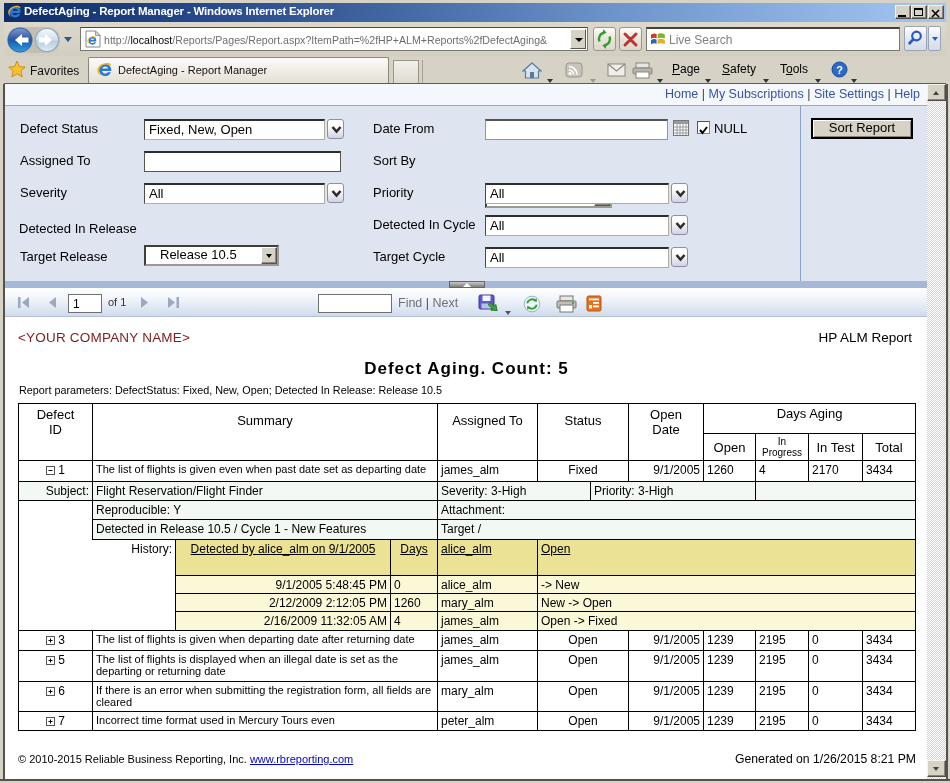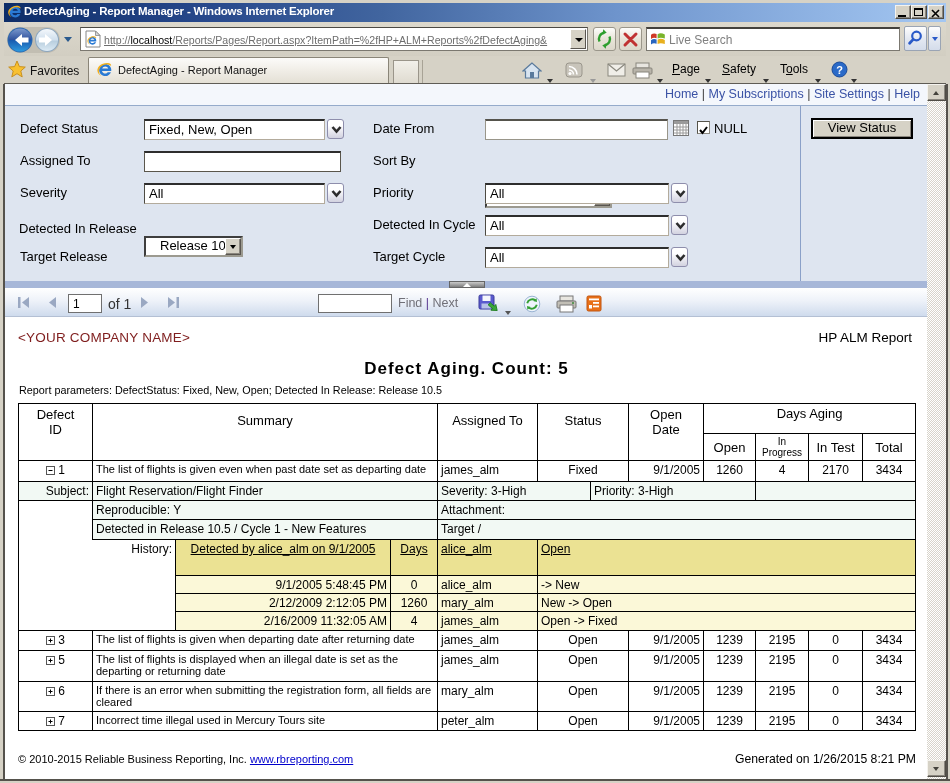--- a/index.html
+++ b/index.html
@@ -14,21 +14,21 @@
 
 #titlebar { left:4px; top:3px; width:942px; height:19px;
   background:linear-gradient(to right,#0d2d68 0%, #28498c 22%, #41659f 40%, #6e94cc 65%, #a4c7f2 100%); }
 #title-text { left:24px; top:5px; font-size:11.5px; font-weight:bold; color:#fff; letter-spacing:-0.2px; }
 .winbtn { top:5px; width:16px; height:14px; background:#d6d2c6; border:1px solid; border-color:#f5f3ee #504d46 #504d46 #f5f3ee; box-shadow:inset -1px -1px 0 #8a867e; }
 
 
 #navbar { left:4px; top:22px; width:942px; height:34px; background:linear-gradient(#dcd8cc,#d2cec2); }
 .navcirc { top:26px; }
 #addrfield { left:80px; top:27px; width:508px; height:24px; background:#fff; border:1px solid #7b7870; border-top-color:#4c4a44; }
-#addr-url { left:104px; top:34px; width:464px; overflow:hidden; font-size:10.6px; letter-spacing:0; color:#6e6e6e; white-space:nowrap;text-decoration:underline; }
+#addr-url { left:104px; top:34px; width:464px; overflow:hidden; font-size:10.6px; letter-spacing:0; color:#6e6e6e; white-space:nowrap; }
 #addr-drop { left:570px; top:29px; width:16px; height:20px; background:#d6d2c6; border:1px solid; border-color:#fff #5a5650 #5a5650 #fff; }
 .navbtn { top:27px; width:23px; height:24px; border:1px solid #9a968a; border-radius:3px; background:linear-gradient(#fdfdfb,#e8e4d8 50%,#dcd8cb); }
 #searchfield { left:646px; top:27px; width:254px; height:24px; background:#fff; border:1px solid #7b7870; border-top:2px solid #43413c; }
 #search-text { left:669px; top:33px; font-size:12px; color:#808080; }
 .searchbtn { top:26px; height:25px; border:1px solid #9aa4b4; border-radius:2px; background:linear-gradient(#fdfdfd,#e4e9f2 50%,#d4dcea); }
 
 
 #cmdbar { left:4px; top:56px; width:942px; height:28px; background:#d6d2c6; border-bottom:1px solid #5f5c55; }
 #fav-text { left:30px; top:64px; font-size:12px; color:#111; }
 #tab { left:88px; top:57px; width:301px; height:26px; background:linear-gradient(#fcfbf9,#efece5 55%,#e4e0d5); border:1px solid #8a8578; border-bottom:none; border-radius:2px 2px 0 0; }
@@ -71,21 +71,21 @@
 
 #report { left:5px; top:317px; width:922px; height:462px; background:#fff; }
 #rtable { border-collapse:collapse; table-layout:fixed; position:absolute; width:898px; }
 #rtable td { border:1px solid #000; font-size:12px; color:#000; padding:2px 3px 0 3px; vertical-align:top; overflow:hidden; white-space:nowrap; }
 #rtable td.nob { border:none; }
 #rtable .hdr { text-align:center; font-size:13px; }
 #rtable .sum { font-size:11px; }
 .grn { background:#f2f9f4; }
 .ylh { background:#ebe293;text-decoration:underline; }
 .yll { background:#fbf8d8; }
-.num { text-align:center; }
+.num { text-align:left; }
 .ctr { text-align:center; }
 .rgt { text-align:right; }
 
 
 #vscroll { left:927px; top:84px; width:19px; height:695px; background:repeating-conic-gradient(#ffffff 0% 25%, #d8d4cb 0% 50%) 0 0/2px 2px; }
 .sbtn { left:927px; width:19px; height:17px; background:#d6d2c6; border:1px solid; border-color:#f5f3ee #504d46 #504d46 #f5f3ee; box-shadow:inset -1px -1px 0 #8a867e; }
 </style>
 </head>
 <body>
 <div class="abs" id="frame-right"></div>
@@ -249,21 +249,21 @@
   <rect x="0.5" y="0.5" width="15" height="15" fill="#fff" stroke="#777"></rect>
   <rect x="1" y="1" width="14" height="3" fill="#9a9a9a"></rect>
   <path d="M1 7 h14 M1 10 h14 M1 13 h14 M4 4 v11 M7 4 v11 M10 4 v11 M13 4 v11" stroke="#9a9a9a" stroke-width="1"></path>
 </svg>
 <div class="abs" style="left:697px;top:121px;width:13px;height:13px;background:#fff;border:1px solid;border-color:#55534a #8a8880 #8a8880 #55534a;box-shadow:0 0 0 1px #fff inset">
   <svg width="11" height="11">
       <path d="M2 5 L4.5 8 L9 2" stroke="#000" stroke-width="2" fill="none"></path>
     </svg>
 </div>
 <div class="abs plabel" style="left:714px;top:121px">NULL</div>
-<div class="abs" id="viewreport">View Status</div>
+<div class="abs" id="viewreport">Sort Report</div>
 
 <div class="abs plabel" style="left:20px;top:153px">Assigned To</div>
 <div class="abs tinput" style="left:144px;top:151px;width:197px;height:21px"></div>
 <div class="abs plabel" style="left:373px;top:153px">Sort By</div>
 <div class="abs nsel" style="left:485px;top:151px;width:127px;height:21px">Total Days
   <div class="selbtn" style="right:0;top:0;bottom:0">
       <div class="tri-dn" style="top:6px"></div>
     </div>
 </div>
 
@@ -276,21 +276,21 @@
   </div>
 <div class="abs plabel" style="left:373px;top:185px">Priority</div>
 <div class="abs ddfield" style="left:485px;top:183px;width:184px">All</div>
 <div class="abs ddbtn2" style="left:671px;top:183px">
     <svg width="11" height="8" viewBox="0 0 11 8">
       <path d="M1.5 1 L5.5 5.5 L9.5 1" stroke="#2d2d2d" stroke-width="2.6" fill="none"></path>
     </svg>
   </div>
 
 <div class="abs plabel" style="left:19px;top:221px">Detected In Release</div>
-<div class="abs nsel" style="left:144px;top:200px;width:99px;height:21px">Release 10.5
+<div class="abs nsel" style="left:144px;top:209px;width:135px;height:21px">Release 10.5
   <div class="selbtn" style="right:0;top:0;bottom:0">
       <div class="tri-dn" style="top:6px"></div>
     </div>
 </div>
 <div class="abs plabel" style="left:373px;top:217px">Detected In Cycle</div>
 <div class="abs ddfield" style="left:485px;top:215px;width:184px">All</div>
 <div class="abs ddbtn2" style="left:671px;top:215px">
     <svg width="11" height="8" viewBox="0 0 11 8">
       <path d="M1.5 1 L5.5 5.5 L9.5 1" stroke="#2d2d2d" stroke-width="2.6" fill="none"></path>
     </svg>
@@ -317,21 +317,21 @@
 
 <div class="abs" id="toolbar"></div>
 <svg class="abs" style="left:17px;top:297px" width="14" height="11" viewBox="0 0 14 11">
     <rect x="1" y="0" width="2.5" height="11" fill="#9aa8c2"></rect>
     <path d="M12 0 L5 5.5 L12 11 Z" fill="#9aa8c2"></path>
   </svg>
 <svg class="abs" style="left:48px;top:297px" width="9" height="11" viewBox="0 0 9 11">
     <path d="M8 0 L1 5.5 L8 11 Z" fill="#9aa8c2"></path>
   </svg>
 <div class="abs tbinput" style="left:68px;top:294px;width:34px;height:19px;padding:2px 4px">1</div>
-<div class="abs" style="left:108px;top:296px;font-size:14px;color:#333">of 1</div>
+<div class="abs" style="left:108px;top:296px;font-size:11px;color:#333">of 1</div>
 <svg class="abs" style="left:140px;top:297px" width="9" height="11" viewBox="0 0 9 11">
     <path d="M1 0 L8 5.5 L1 11 Z" fill="#9aa8c2"></path>
   </svg>
 <svg class="abs" style="left:166px;top:297px" width="14" height="11" viewBox="0 0 14 11">
     <path d="M2 0 L9 5.5 L2 11 Z" fill="#9aa8c2"></path>
     <rect x="10.5" y="0" width="2.5" height="11" fill="#9aa8c2"></rect>
   </svg>
 <div class="abs nsel" style="left:205px;top:294px;width:92px;height:19px;font-size:12.5px;line-height:14px">100%
   <div class="selbtn" style="right:0;top:0;bottom:0">
       <div class="tri-dn" style="top:5px"></div>
@@ -498,21 +498,21 @@
   <td class="num">1239</td>
         <td class="num">2195</td>
         <td class="num">0</td>
         <td class="num">3434</td>
 </tr>
 <tr style="height:19px">
   <td class="ctr"><svg width="9" height="9" style="vertical-align:-1px">
             <rect x="0.5" y="0.5" width="8" height="8" fill="#fff" stroke="#555"></rect>
             <path d="M2.5 4.5 h4 M4.5 2.5 v4" stroke="#000" stroke-width="1"></path>
           </svg> 7</td>
-  <td class="sum" colspan="3">Incorrect time illegal used in Mercury Tours site</td>
+  <td class="sum" colspan="3">Incorrect time format used in Mercury Tours even</td>
   <td>peter_alm</td>
   <td class="ctr" colspan="2">Open</td>
   <td class="rgt">9/1/2005</td>
   <td class="num">1239</td>
         <td class="num">2195</td>
         <td class="num">0</td>
         <td class="num">3434</td>
 </tr>
 </tbody>
   </table>

